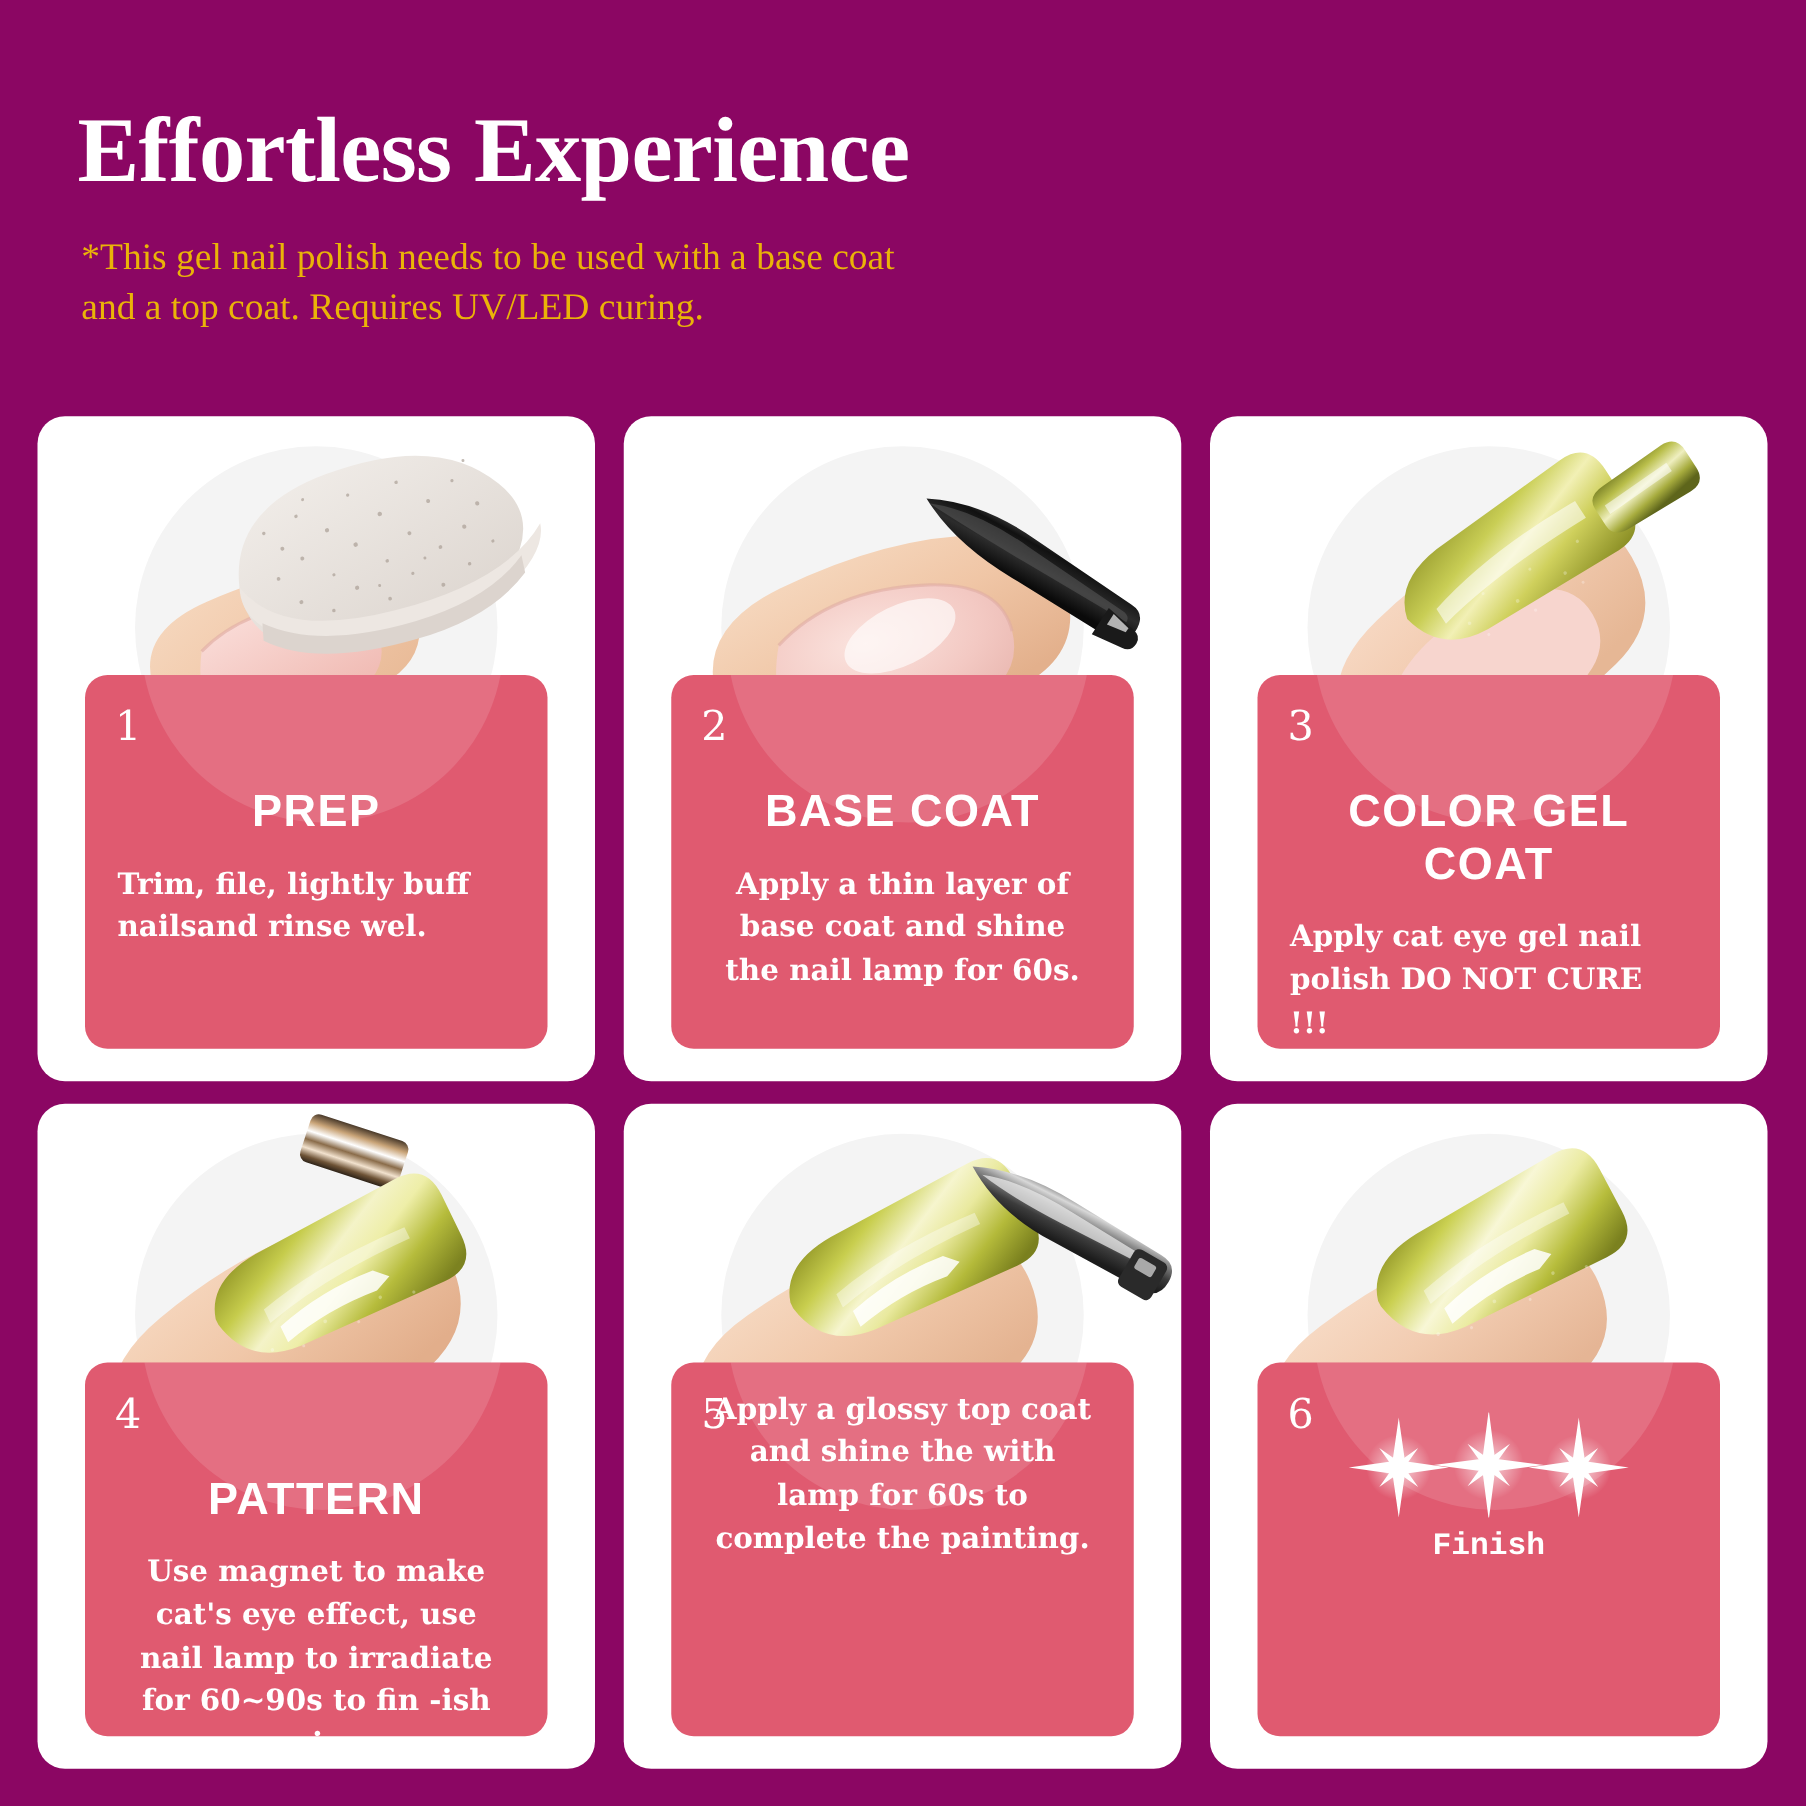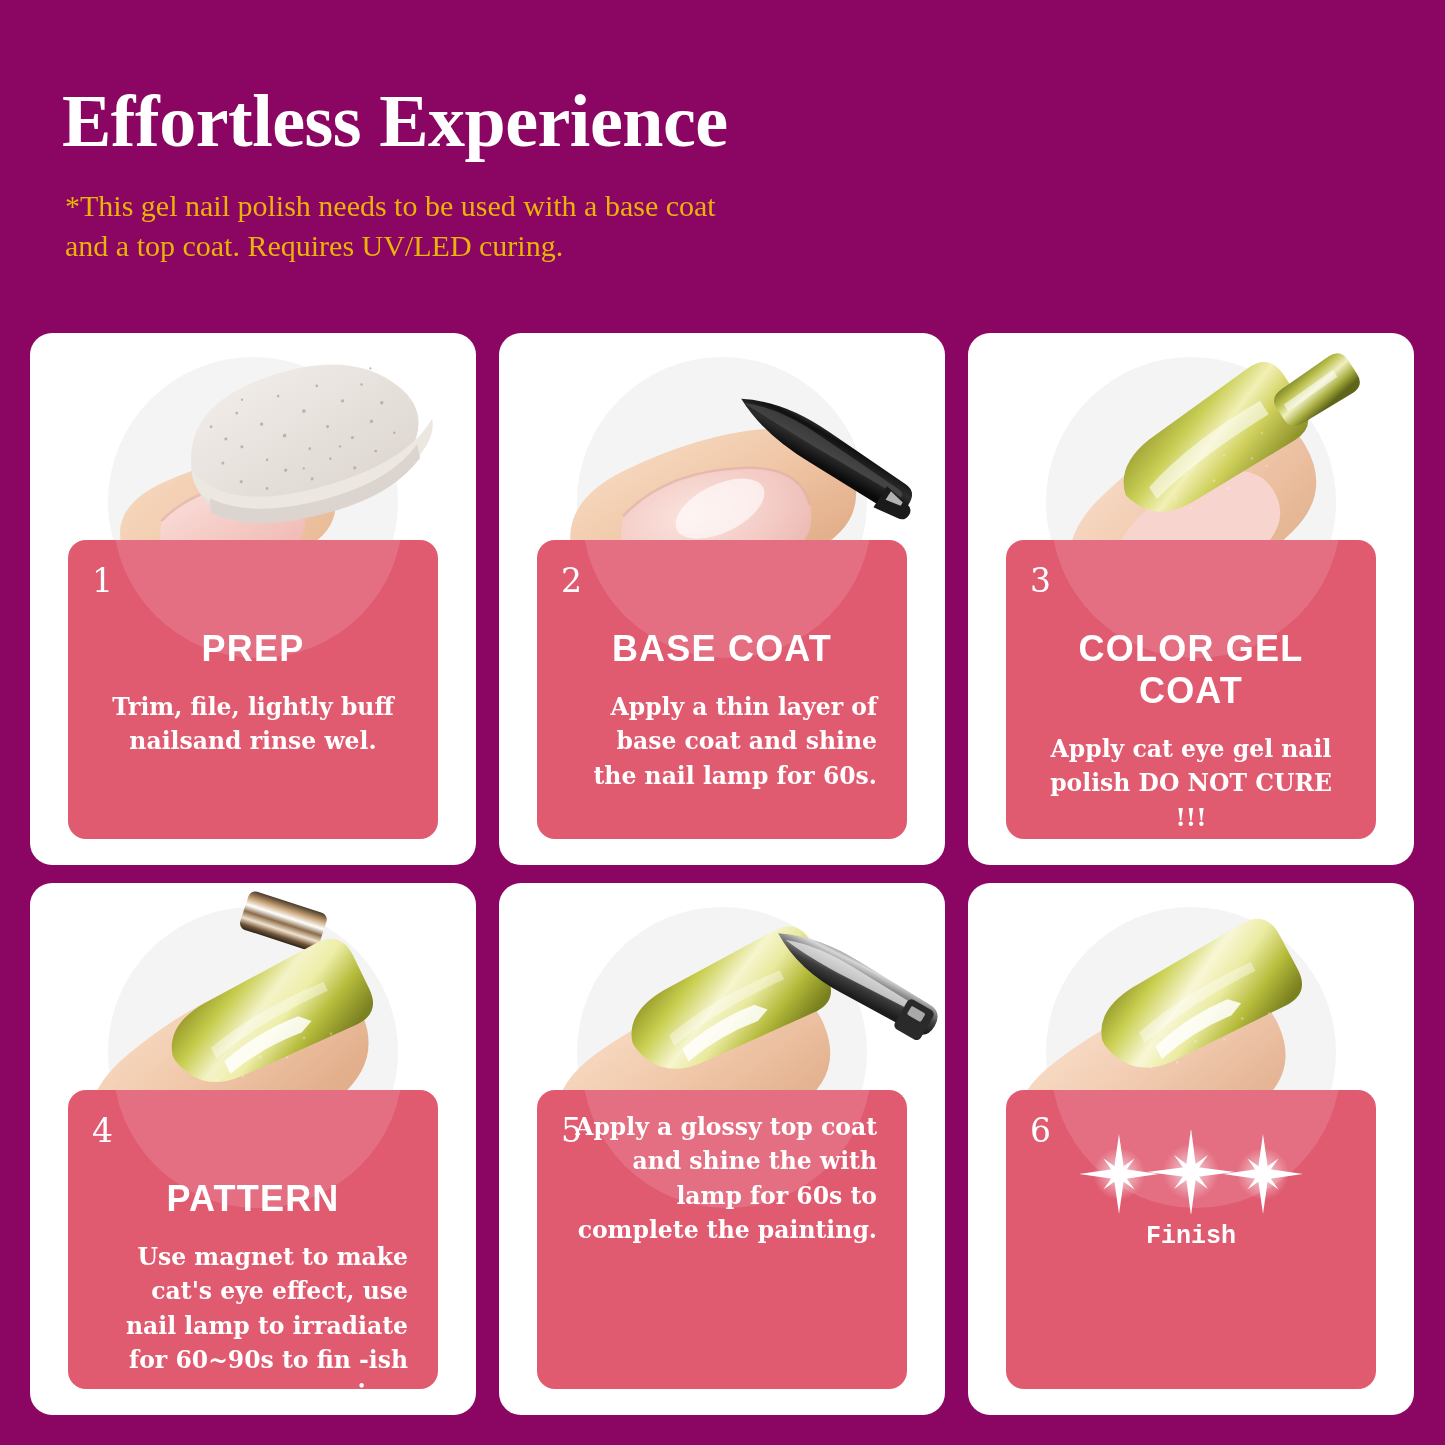--- a/index.html
+++ b/index.html
@@ -138,22 +138,22 @@
 
   .step-desc {
     position: relative;
     margin-top: 20px;
     font-family: "DejaVu Serif", serif;
     font-weight: 700;
     font-size: 23.5px;
     line-height: 1.46;
     color: #FFFFFF;
   }
-  .step-desc.center { text-align: center; }
-  .step-desc.left { text-align: right; padding: 0 4px; }
+  .step-desc.center { text-align: left; }
+  .step-desc.left { text-align: center; padding: 0 4px; }
 
   
   .sparkle-row {
     position: relative;
     margin-top: 40px;
     height: 84px;
     display: flex;
     align-items: center;
     justify-content: center;
     gap: 2px;

